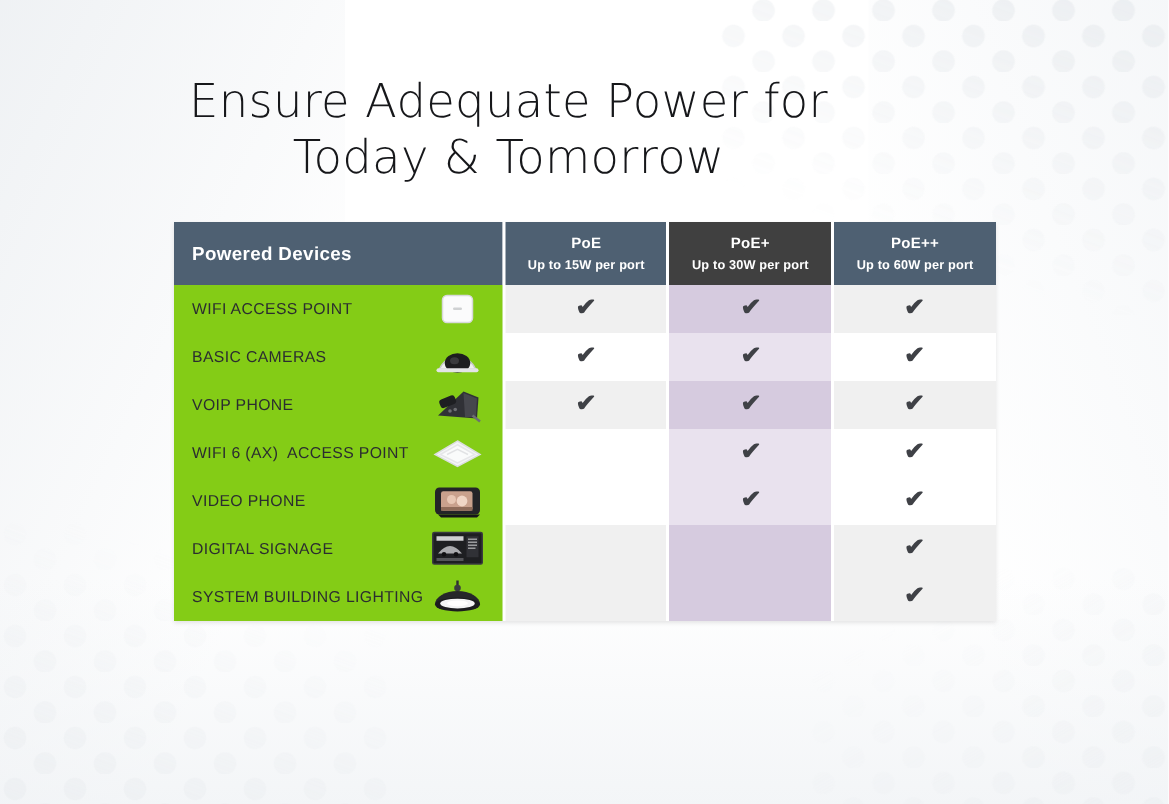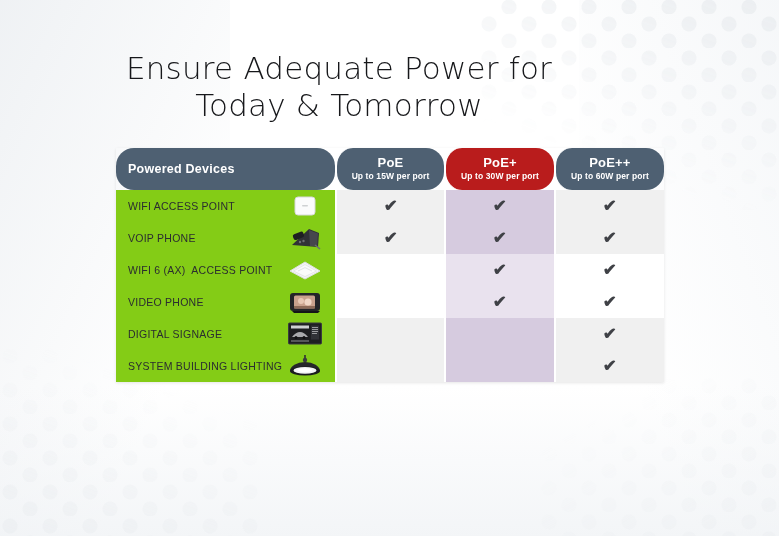--- a/index.html
+++ b/index.html
@@ -49,33 +49,33 @@
 
   
   #power-table{
     position:absolute;left:116px;top:148px;width:548px;z-index:3;
     border-collapse:separate;border-spacing:0;
     box-shadow:0 1px 3px rgba(0,0,0,.10);
   }
   #power-table td,#power-table th{padding:0;vertical-align:middle;}
 
   
-  thead th{height:42px;border-radius:18px;}
+  thead th{height:42px;}
   .th-dev{
     background:#4e6072;color:#ffffff;
     font-size:12.5px;font-weight:bold;letter-spacing:.25px;
     text-align:left;padding-left:12px !important;
     width:210px;
   }
   .th-col{
     background:#4e6072;color:#ffffff;text-align:center;
     width:112px;border-left:2px solid #ffffff;
   }
-  .th-col.accent{background:#b91c1c;}
-  .th-main{font-size:13px;font-weight:bold;line-height:14px;letter-spacing:.2px;}
+  .th-col.accent{background:#404040;}
+  .th-main{font-size:10px;font-weight:bold;line-height:14px;letter-spacing:.2px;}
   .th-sub{font-size:8.5px;font-weight:bold;line-height:12px;letter-spacing:.1px;}
 
   
   tbody tr{height:32px;}
   td.dev-cell{
     background:#84cc16;
     font-size:10.5px;color:#2b2d30;letter-spacing:.25px;
     padding-left:12px !important;
     position:relative;
     white-space:pre;
@@ -134,20 +134,31 @@
   <tbody id="table-body">
       <tr class="odd">
         <td class="dev-cell"><span class="dev-label">WIFI ACCESS POINT</span><span class="dev-icon"><svg viewBox="0 0 36 26">
               <rect x="8" y="4" width="20" height="18" rx="3" fill="#fbfbfc" stroke="#d8d9db"></rect>
               <rect x="15" y="12" width="6" height="1.6" rx=".8" fill="#cfd1d3"></rect>
             </svg></span></td>
         <td class="chk-cell"><span class="check">✔</span></td>
         <td class="chk-cell accent"><span class="check">✔</span></td>
         <td class="chk-cell"><span class="check">✔</span></td>
       </tr>
+      <tr class="even">
+        <td class="dev-cell"><span class="dev-label">BASIC CAMERAS</span><span class="dev-icon"><svg viewBox="0 0 36 26">
+              <path d="M6 21h24a13 13 0 0 0-24 0z" fill="#efefef" stroke="#c9cacc"></path>
+              <ellipse cx="18" cy="17" rx="8.5" ry="6.5" fill="#1d1d1f"></ellipse>
+              <ellipse cx="16" cy="15.5" rx="3" ry="2.4" fill="#3a3a3d"></ellipse>
+              <rect x="4" y="20.5" width="28" height="2.6" rx="1.3" fill="#e3e4e6"></rect>
+            </svg></span></td>
+        <td class="chk-cell"><span class="check">✔</span></td>
+        <td class="chk-cell accent"><span class="check">✔</span></td>
+        <td class="chk-cell"><span class="check">✔</span></td>
+      </tr>
       <tr class="odd">
         <td class="dev-cell"><span class="dev-label">VOIP PHONE</span><span class="dev-icon"><svg viewBox="0 0 36 26">
               <path d="M5 20 L22 4 L32 8 L31 22 Z" fill="#303136"></path>
               <path d="M22 5 L31 8.6 L30.2 21 L23 21 Z" fill="#46474d"></path>
               <rect x="6" y="8" width="11" height="6" rx="2" transform="rotate(-22 11 11)" fill="#1e1f22"></rect>
               <circle cx="13" cy="17" r="1.2" fill="#6d6e73"></circle>
               <circle cx="16.5" cy="16" r="1.2" fill="#6d6e73"></circle>
               <path d="M28 20 L33 24" stroke="#6d6e73" stroke-width="1.6"></path>
             </svg></span></td>
         <td class="chk-cell"><span class="check">✔</span></td>

